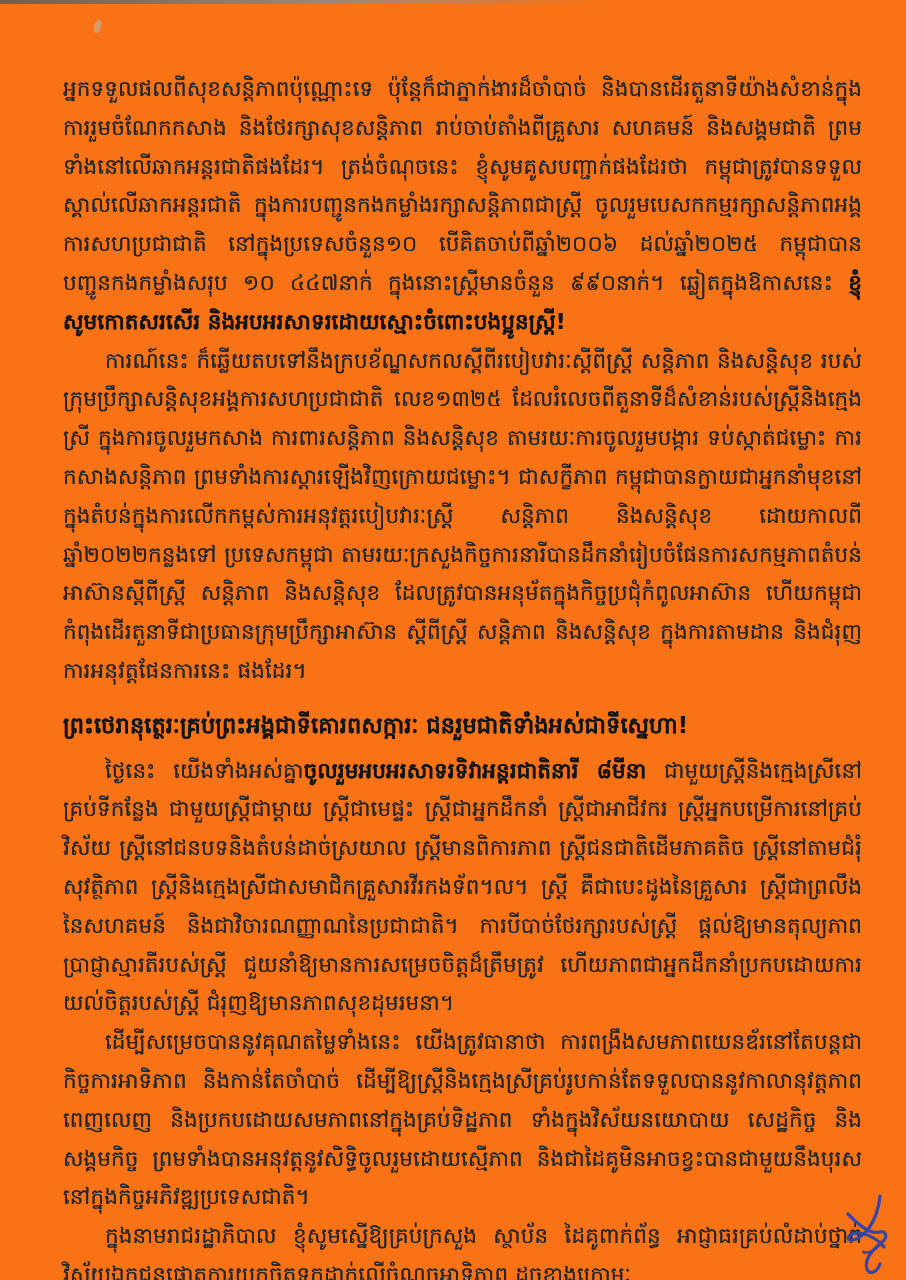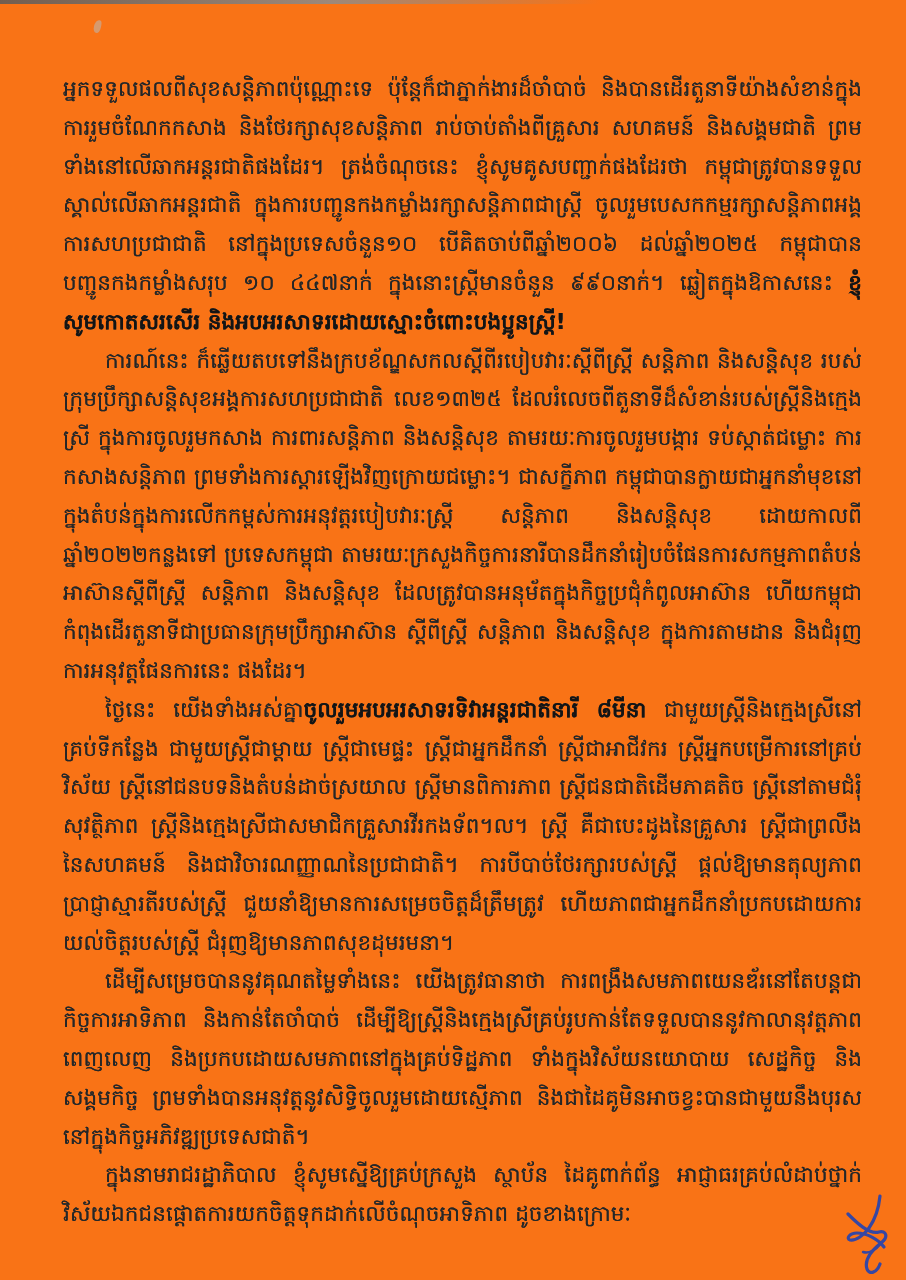--- a/index.html
+++ b/index.html
@@ -64,20 +64,21 @@
 </head>
 <body>
 
 <div class="page">
   <div class="scan-edge"></div>
   <div class="scan-speck"></div>
 
   <div class="content" id="content">
       <div class="block p"><span>អ្នកទទួលផលពីសុខសន្តិភាពប៉ុណ្ណោះទេ ប៉ុន្តែក៏ជាភ្នាក់ងារដ៏ចាំបាច់ និងបានដើរតួនាទីយ៉ាងសំខាន់ក្នុងការរួមចំណែកកសាង និងថែរក្សាសុខសន្តិភាព រាប់ចាប់តាំងពីគ្រួសារ សហគមន៍ និងសង្គមជាតិ ព្រមទាំងនៅលើឆាកអន្តរជាតិផងដែរ។ ត្រង់ចំណុចនេះ ខ្ញុំសូមគូសបញ្ជាក់ផងដែរថា កម្ពុជាត្រូវបានទទួលស្គាល់លើឆាកអន្តរជាតិ ក្នុងការបញ្ជូនកងកម្លាំងរក្សាសន្តិភាពជាស្ត្រី ចូលរួមបេសកកម្មរក្សាសន្តិភាពអង្គការសហប្រជាជាតិ នៅក្នុងប្រទេសចំនួន១០ បើគិតចាប់ពីឆ្នាំ២០០៦ ដល់ឆ្នាំ២០២៥ កម្ពុជាបានបញ្ជូនកងកម្លាំងសរុប ១០ ៤៤៧នាក់ ក្នុងនោះស្ត្រីមានចំនួន ៩៩០នាក់។ ឆ្លៀតក្នុងឱកាសនេះ </span><b>ខ្ញុំសូមកោតសរសើរ និងអបអរសាទរដោយស្មោះចំពោះបងប្អូនស្ត្រី!</b></div>
       <div class="block p indent"><span>ការណ៍នេះ ក៏ឆ្លើយតបទៅនឹងក្របខ័ណ្ឌសកលស្តីពីរបៀបវារៈស្តីពីស្ត្រី សន្តិភាព និងសន្តិសុខ របស់ក្រុមប្រឹក្សាសន្តិសុខអង្គការសហប្រជាជាតិ លេខ១៣២៥ ដែលរំលេចពីតួនាទីដ៏សំខាន់របស់ស្ត្រីនិងក្មេងស្រី ក្នុងការចូលរួមកសាង ការពារសន្តិភាព និងសន្តិសុខ តាមរយៈការចូលរួមបង្ការ ទប់ស្កាត់ជម្លោះ ការកសាងសន្តិភាព ព្រមទាំងការស្តារឡើងវិញក្រោយជម្លោះ។ ជាសក្ខីភាព កម្ពុជាបានក្លាយជាអ្នកនាំមុខនៅក្នុងតំបន់ក្នុងការលើកកម្ពស់ការអនុវត្តរបៀបវារៈស្ត្រី សន្តិភាព និងសន្តិសុខ ដោយកាលពីឆ្នាំ២០២២កន្លងទៅ ប្រទេសកម្ពុជា តាមរយៈក្រសួងកិច្ចការនារីបានដឹកនាំរៀបចំផែនការសកម្មភាពតំបន់អាស៊ានស្តីពីស្ត្រី សន្តិភាព និងសន្តិសុខ ដែលត្រូវបានអនុម័តក្នុងកិច្ចប្រជុំកំពូលអាស៊ាន ហើយកម្ពុជាកំពុងដើរតួនាទីជាប្រធានក្រុមប្រឹក្សាអាស៊ាន ស្តីពីស្ត្រី សន្តិភាព និងសន្តិសុខ ក្នុងការតាមដាន និងជំរុញការអនុវត្តផែនការនេះ ផងដែរ។</span></div>
+      <div class="block heading"><b>ព្រះថេរានុត្ថេរៈគ្រប់ព្រះអង្គជាទីគោរពសក្ការៈ ជនរួមជាតិទាំងអស់ជាទីស្នេហា!</b></div>
       <div class="block p indent"><span>ថ្ងៃនេះ យើងទាំងអស់គ្នា</span><b>ចូលរួមអបអរសាទរទិវាអន្តរជាតិនារី ៨មីនា</b><span> ជាមួយស្ត្រីនិងក្មេងស្រីនៅគ្រប់ទីកន្លែង ជាមួយស្ត្រីជាម្តាយ ស្ត្រីជាមេផ្ទះ ស្ត្រីជាអ្នកដឹកនាំ ស្ត្រីជាអាជីវករ ស្ត្រីអ្នកបម្រើការនៅគ្រប់វិស័យ ស្ត្រីនៅជនបទនិងតំបន់ដាច់ស្រយាល ស្ត្រីមានពិការភាព ស្ត្រីជនជាតិដើមភាគតិច ស្ត្រីនៅតាមជំរុំសុវត្ថិភាព ស្ត្រីនិងក្មេងស្រីជាសមាជិកគ្រួសារវីរកងទ័ព។ល។ ស្ត្រី គឺជាបេះដូងនៃគ្រួសារ ស្ត្រីជាព្រលឹងនៃសហគមន៍ និងជាវិចារណញ្ញាណនៃប្រជាជាតិ។ ការបីបាច់ថែរក្សារបស់ស្ត្រី ផ្តល់ឱ្យមានតុល្យភាព ប្រាជ្ញាស្មារតីរបស់ស្ត្រី ជួយនាំឱ្យមានការសម្រេចចិត្តដ៏ត្រឹមត្រូវ ហើយភាពជាអ្នកដឹកនាំប្រកបដោយការយល់ចិត្តរបស់ស្ត្រី ជំរុញឱ្យមានភាពសុខដុមរមនា។</span></div>
       <div class="block p indent"><span>ដើម្បីសម្រេចបាននូវគុណតម្លៃទាំងនេះ យើងត្រូវធានាថា ការពង្រឹងសមភាពយេនឌ័រនៅតែបន្តជាកិច្ចការអាទិភាព និងកាន់តែចាំបាច់ ដើម្បីឱ្យស្ត្រីនិងក្មេងស្រីគ្រប់រូបកាន់តែទទួលបាននូវកាលានុវត្តភាពពេញលេញ និងប្រកបដោយសមភាពនៅក្នុងគ្រប់ទិដ្ឋភាព ទាំងក្នុងវិស័យនយោបាយ សេដ្ឋកិច្ច និងសង្គមកិច្ច ព្រមទាំងបានអនុវត្តនូវសិទ្ធិចូលរួមដោយស្មើភាព និងជាដៃគូមិនអាចខ្វះបានជាមួយនឹងបុរសនៅក្នុងកិច្ចអភិវឌ្ឍប្រទេសជាតិ។</span></div>
       <div class="block p indent"><span>ក្នុងនាមរាជរដ្ឋាភិបាល ខ្ញុំសូមស្នើឱ្យគ្រប់ក្រសួង ស្ថាប័ន ដៃគូពាក់ព័ន្ធ អាជ្ញាធរគ្រប់លំដាប់ថ្នាក់ វិស័យឯកជនផ្តោតការយកចិត្តទុកដាក់លើចំណុចអាទិភាព ដូចខាងក្រោមៈ</span></div>
     </div>
 
 
   <svg class="signature" id="signature" viewBox="0 0 64 86" fill="none" xmlns="http://www.w3.org/2000/svg">
     <path id="sig-stroke1" d="M44 4 C 43 14 40 26 33 36 C 28 43 20 49 14 48 C 10 47 13 41 21 41 C 31 41 43 48 48 55" stroke-width="3.2" stroke-linecap="round" stroke="#3647a3"></path>
     <path id="sig-stroke2" d="M12 22 C 20 30 33 43 43 40 C 50 38 53 45 45 51 C 35 59 28 68 31 77 C 33 83 41 81 44 72" stroke-width="3.2" stroke-linecap="round" stroke="#3647a3"></path>
     <path id="sig-stroke3" d="M45 51 C 40 58 33 62 27 60" stroke-width="2.4" stroke-linecap="round" stroke="#3647a3"></path>

